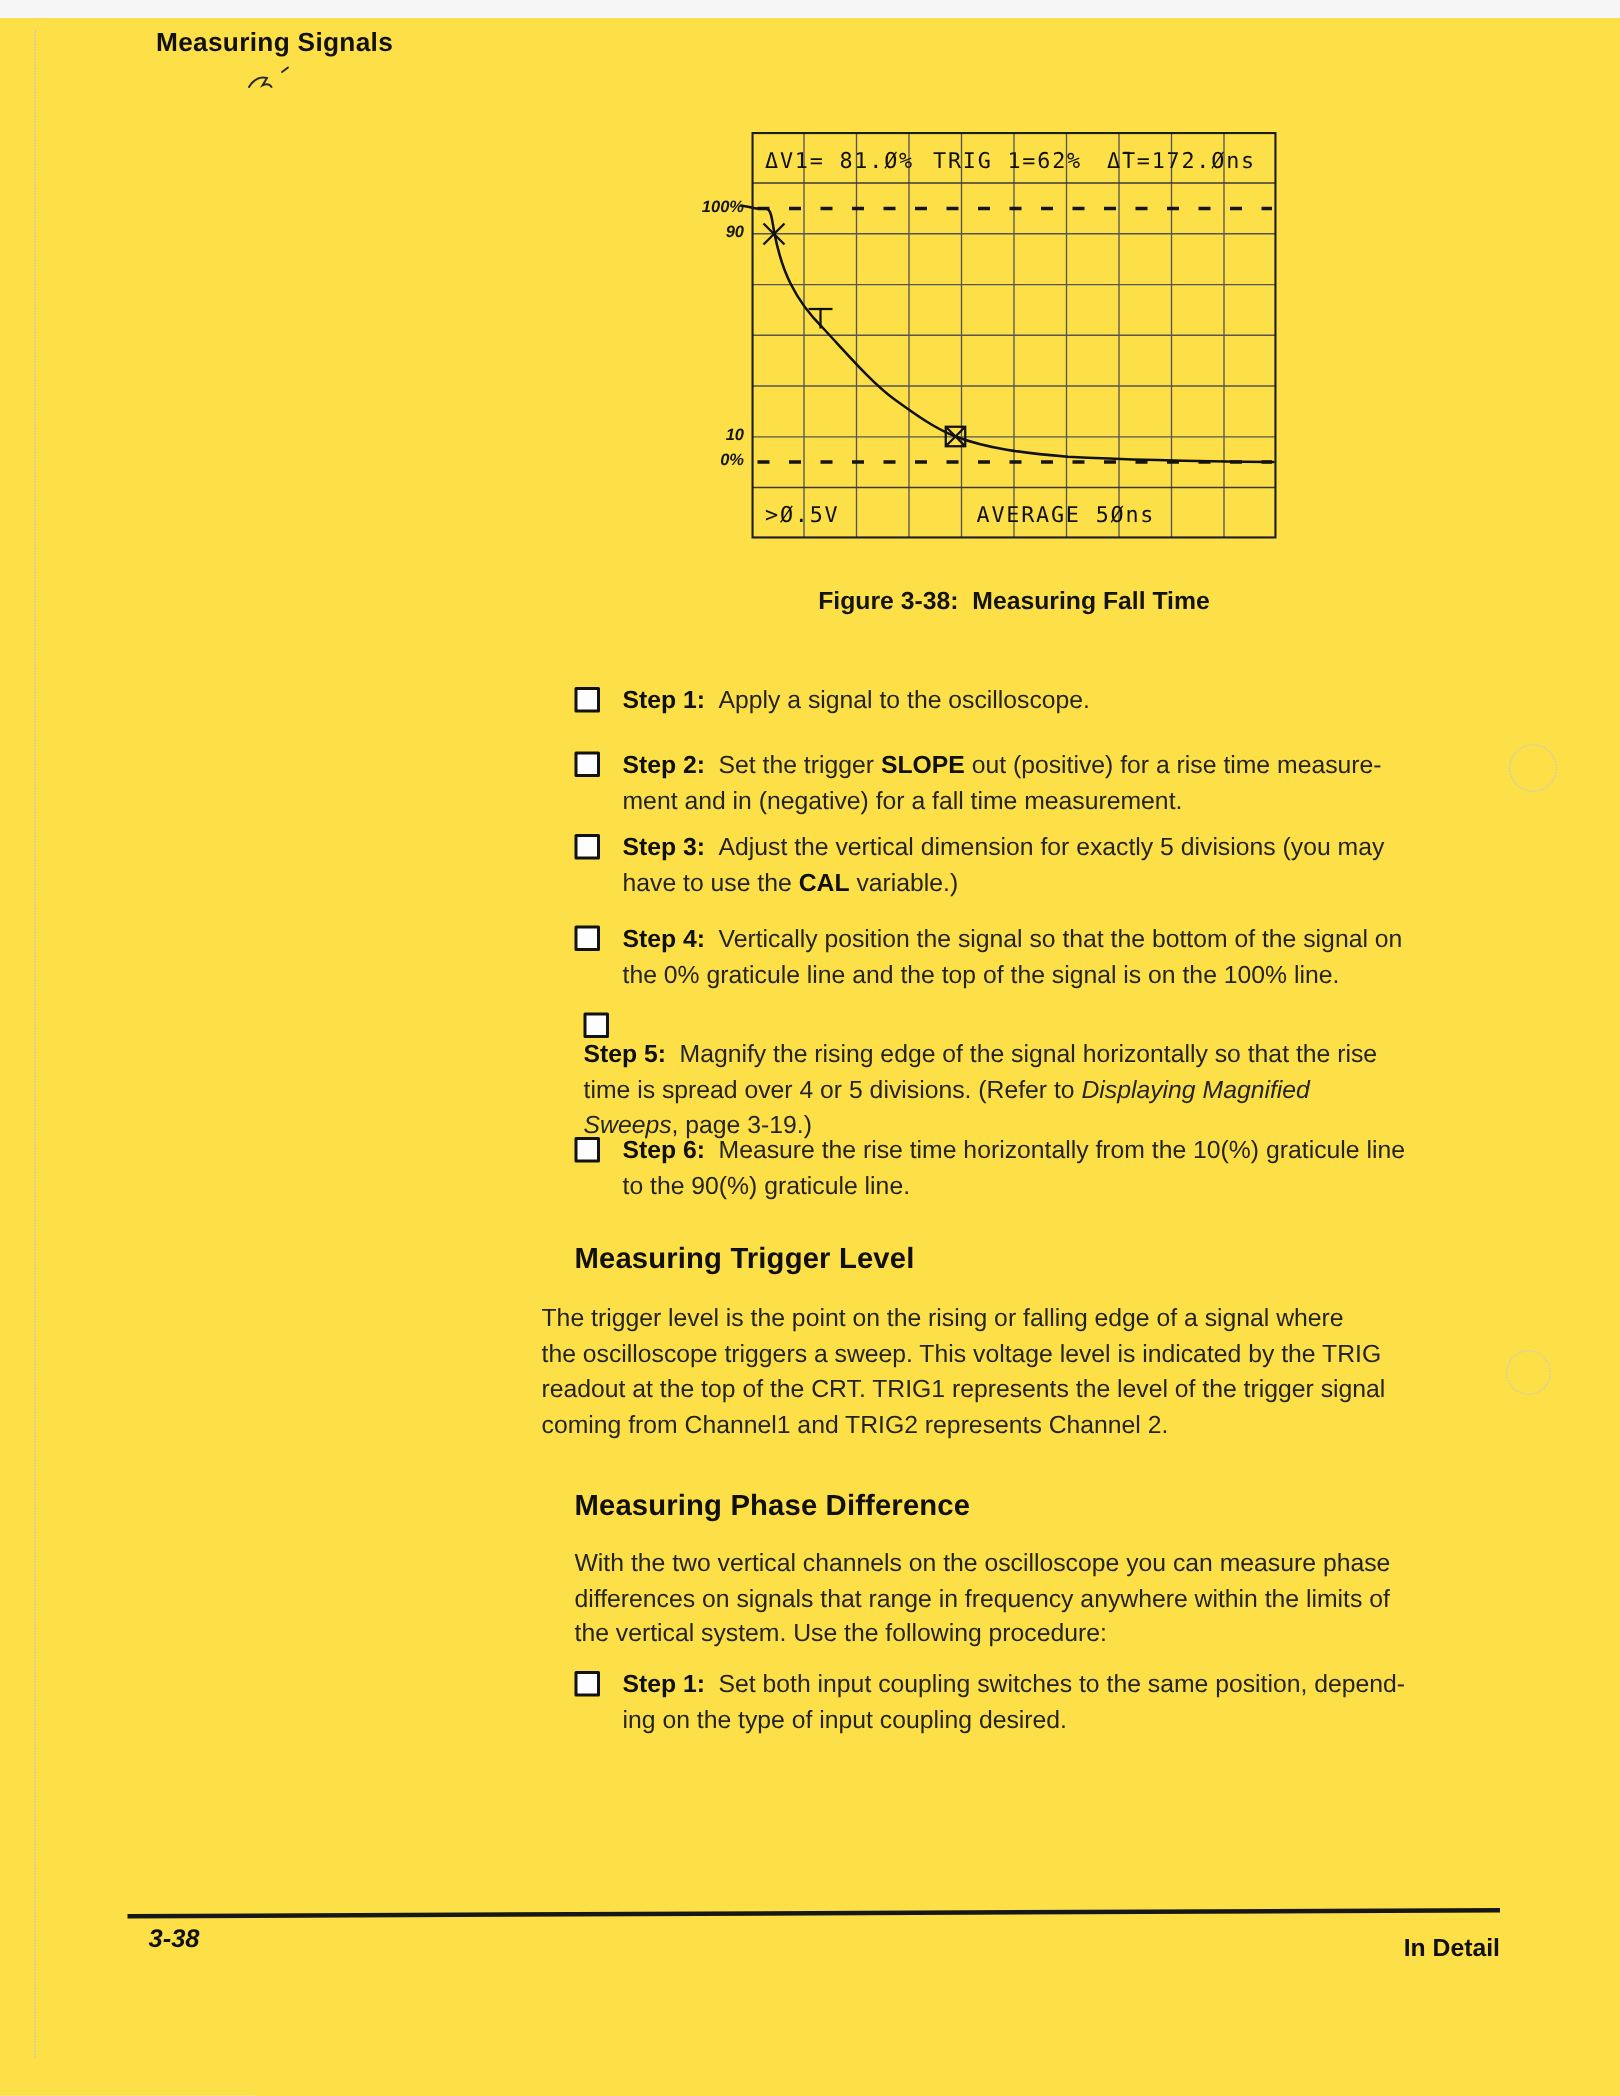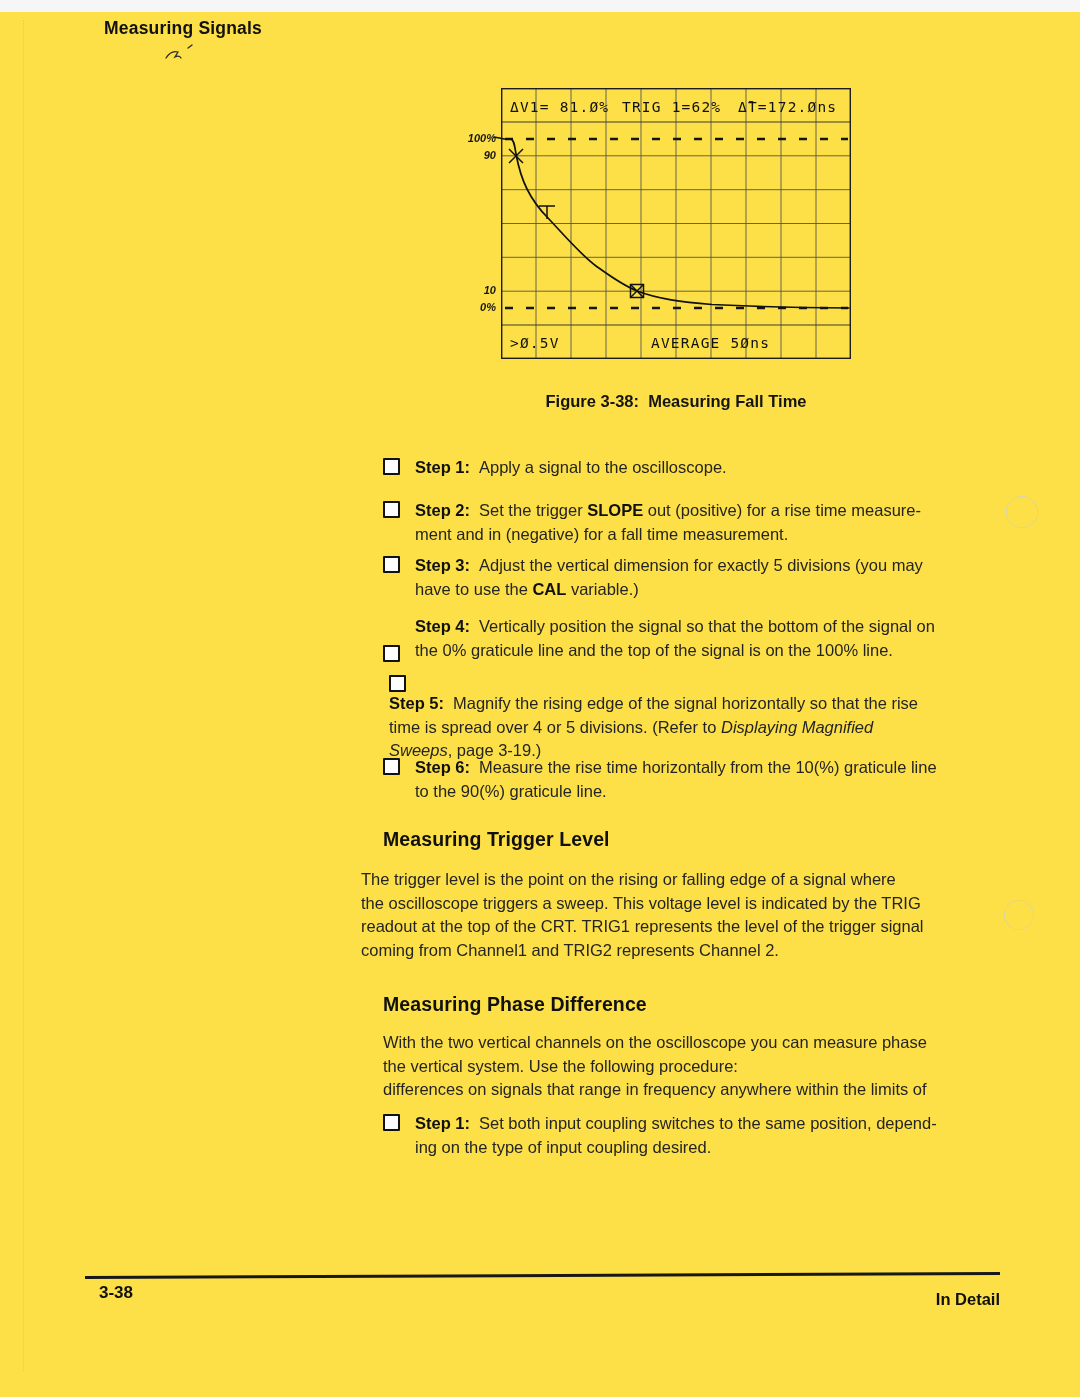--- a/index.html
+++ b/index.html
@@ -44,21 +44,21 @@
   .step-text{font-size:16.5px;line-height:23.5px;color:#242424;}
   .slabel{font-weight:bold;color:#101010;margin-right:9px;}
   .b{font-weight:bold;color:#101010;}
   .i{font-style:italic;}
 
   .h2{font-size:19.5px;font-weight:bold;color:#101010;letter-spacing:0.1px;}
   .para{font-size:16.5px;line-height:23.5px;color:#242424;}
 
   
   .rule{height:2.6px;background:#171717;transform:rotate(-0.25deg);transform-origin:left center;}
-  .pageno{font-size:17px;font-weight:bold;color:#101010;}
+  .pageno{font-size:17px;font-weight:bold;font-style:italic;color:#101010;}
   .fsection{font-size:16.5px;font-weight:bold;color:#101010;text-align:right;width:124px;}
   .scribble{stroke:#2a2a2a;stroke-width:1.3;fill:none;stroke-linecap:round;}
 </style>
 </head>
 <body>
 
 <div class="page">
 
   <div class="abs edge-line"></div>
 
@@ -155,21 +155,21 @@
   </div>
 
   <div class="abs step" style="left:383px;top:542px;">
     <span class="checkbox"></span>
     <div class="step-text">
       <div class="line"><b class="slabel">Step 3:</b><span>Adjust the vertical dimension for exactly 5 divisions (you may</span></div>
       <div class="line"><span>have to use the </span><span class="b">CAL</span><span> variable.)</span></div>
     </div>
   </div>
 
-  <div class="abs step" style="left:383px;top:603px;align-items:flex-end;">
+  <div class="abs step" style="left:383px;top:603px;">
     <span class="checkbox"></span>
     <div class="step-text">
       <div class="line"><b class="slabel">Step 4:</b><span>Vertically position the signal so that the bottom of the signal on</span></div>
       <div class="line"><span>the 0% graticule line and the top of the signal is on the 100% line.</span></div>
     </div>
   </div>
 
   <div class="abs step" style="left:389px;top:661px;flex-direction:column;">
     <span class="checkbox"></span>
     <div class="step-text">
@@ -195,22 +195,22 @@
     <div class="line">the oscilloscope triggers a sweep. This voltage level is indicated by the TRIG</div>
     <div class="line">readout at the top of the CRT. TRIG1 represents the level of the trigger signal</div>
     <div class="line">coming from Channel1 and TRIG2 represents Channel 2.</div>
   </div>
 
   <div class="abs curl" style="left:1004px;top:888px;width:28px;height:28px;"></div>
 
   <div class="abs h2" style="left:383px;top:981px;">Measuring Phase Difference</div>
   <div class="abs para" style="left:383px;top:1019px;">
     <div class="line">With the two vertical channels on the oscilloscope you can measure phase</div>
+    <div class="line">differences on signals that range in frequency anywhere within the limits of</div>
     <div class="line">the vertical system. Use the following procedure:</div>
-    <div class="line">differences on signals that range in frequency anywhere within the limits of</div>
   </div>
 
   <div class="abs step" style="left:383px;top:1100px;">
     <span class="checkbox"></span>
     <div class="step-text">
       <div class="line"><b class="slabel">Step 1:</b><span>Set both input coupling switches to the same position, depend-</span></div>
       <div class="line"><span>ing on the type of input coupling desired.</span></div>
     </div>
   </div>
 

